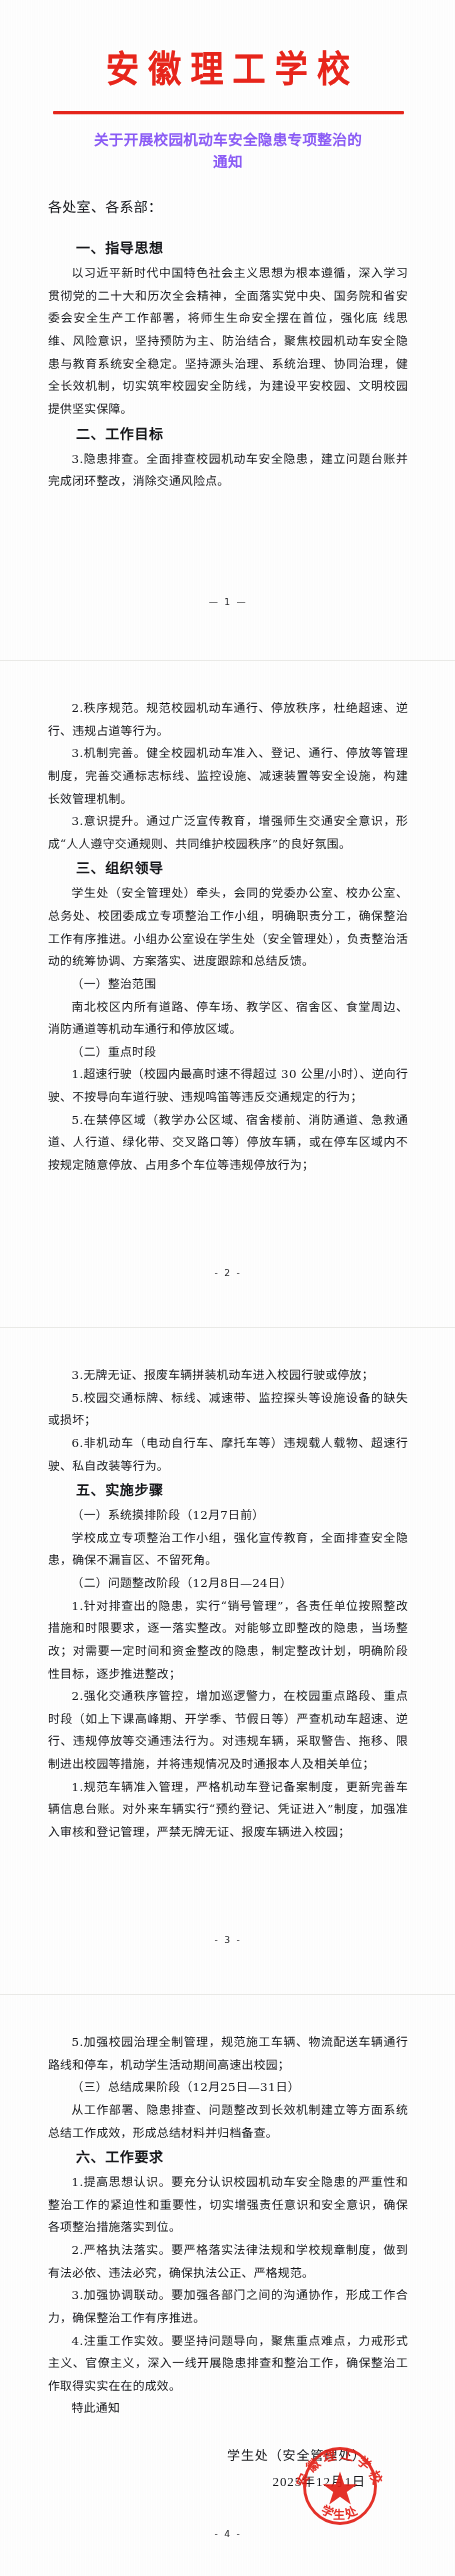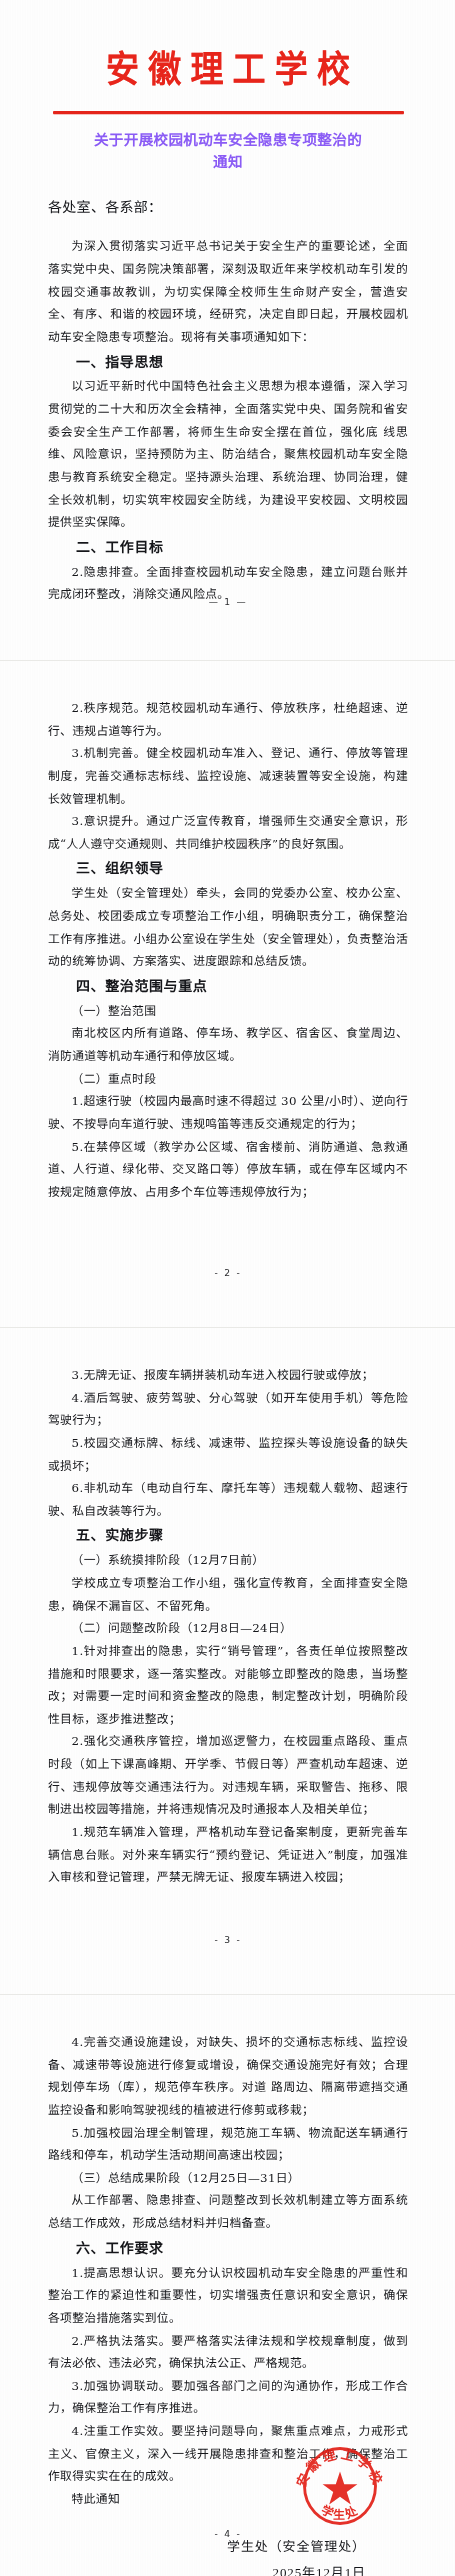--- a/index.html
+++ b/index.html
@@ -176,62 +176,59 @@
       <div class="red-rule"></div>
     </div>
 
     <h1 class="doc-title">
       <span>关于开展校园机动车安全隐患专项整治的</span>
       <span class="l2">通知</span>
     </h1>
 
     <p class="salutation">各处室、各系部：</p>
 
-    <p class="body">为深入贯彻落实习近平总书记关于安全生产的重要论述，全面落实党中央、国务院决策部署，深刻汲取近年来学校机动车引发的校园交通事故教训，为切实保障全校师生生命财产安全，营造安全、有序、和谐的校园环境，经研究，决定自即日起，开展校园机动车安全隐患专项整治。现将有关事项通知如下：</p>
 
     <p class="heading">一、指导思想</p>
     <p class="body">以习近平新时代中国特色社会主义思想为根本遵循，深入学习贯彻党的二十大和历次全会精神，全面落实党中央、国务院和省安委会安全生产工作部署，将师生生命安全摆在首位，强化底 线思维、风险意识，坚持预防为主、防治结合，聚焦校园机动车安全隐患与教育系统安全稳定。坚持源头治理、系统治理、协同治理，健全长效机制，切实筑牢校园安全防线，为建设平安校园、文明校园提供坚实保障。</p>
 
     <p class="heading">二、工作目标</p>
-    <p class="body">2.隐患排查。全面排查校园机动车安全隐患，建立问题台账并完成闭环整改，消除交通风险点。</p>
+    <p class="body">3.隐患排查。全面排查校园机动车安全隐患，建立问题台账并完成闭环整改，消除交通风险点。</p>
 
     <div class="page-num">— 1 —</div>
     <div class="scanline"></div>
   </section>
 
   <div class="page-sep"></div>
 
   <section class="page page-2">
 
     <p class="body">2.秩序规范。规范校园机动车通行、停放秩序，杜绝超速、逆行、违规占道等行为。</p>
     <p class="body">3.机制完善。健全校园机动车准入、登记、通行、停放等管理制度，完善交通标志标线、监控设施、减速装置等安全设施，构建长效管理机制。</p>
     <p class="body">3.意识提升。通过广泛宣传教育，增强师生交通安全意识，形成“人人遵守交通规则、共同维护校园秩序”的良好氛围。</p>
 
     <p class="heading">三、组织领导</p>
     <p class="body">学生处（安全管理处）牵头，会同的党委办公室、校办公室、总务处、校团委成立专项整治工作小组，明确职责分工，确保整治工作有序推进。小组办公室设在学生处（安全管理处），负责整治活动的统筹协调、方案落实、进度跟踪和总结反馈。</p>
 
-    <p class="heading">四、整治范围与重点</p>
 
     <p class="subheading">（一）整治范围</p>
     <p class="body">南北校区内所有道路、停车场、教学区、宿舍区、食堂周边、消防通道等机动车通行和停放区域。</p>
 
     <p class="subheading">（二）重点时段</p>
     <p class="body">1.超速行驶（校园内最高时速不得超过 30 公里/小时）、逆向行驶、不按导向车道行驶、违规鸣笛等违反交通规定的行为；</p>
     <p class="body">5.在禁停区域（教学办公区域、宿舍楼前、消防通道、急救通道、人行道、绿化带、交叉路口等）停放车辆，或在停车区域内不按规定随意停放、占用多个车位等违规停放行为；</p>
 
     <div class="page-num">- 2 -</div>
     <div class="scanline"></div>
   </section>
 
   <div class="page-sep"></div>
 
   <section class="page page-3">
 
     <p class="body">3.无牌无证、报废车辆拼装机动车进入校园行驶或停放；</p>
-    <p class="body">4.酒后驾驶、疲劳驾驶、分心驾驶（如开车使用手机）等危险驾驶行为；</p>
     <p class="body">5.校园交通标牌、标线、减速带、监控探头等设施设备的缺失或损坏；</p>
     <p class="body">6.非机动车（电动自行车、摩托车等）违规载人载物、超速行驶、私自改装等行为。</p>
 
     <p class="heading">五、实施步骤</p>
 
     <p class="subheading">（一）系统摸排阶段（12月7日前）</p>
     <p class="body">学校成立专项整治工作小组，强化宣传教育，全面排查安全隐患，确保不漏盲区、不留死角。</p>
 
     <p class="subheading">（二）问题整改阶段（12月8日—24日）</p>
     <p class="body">1.针对排查出的隐患，实行“销号管理”，各责任单位按照整改措施和时限要求，逐一落实整改。对能够立即整改的隐患，当场整改；对需要一定时间和资金整改的隐患，制定整改计划，明确阶段性目标，逐步推进整改；</p>
@@ -239,21 +236,20 @@
     <p class="body">1.规范车辆准入管理，严格机动车登记备案制度，更新完善车辆信息台账。对外来车辆实行“预约登记、凭证进入”制度，加强准入审核和登记管理，严禁无牌无证、报废车辆进入校园；</p>
 
     <div class="page-num">- 3 -</div>
     <div class="scanline"></div>
   </section>
 
   <div class="page-sep"></div>
 
   <section class="page page-4">
 
-    <p class="body">4.完善交通设施建设，对缺失、损坏的交通标志标线、监控设备、减速带等设施进行修复或增设，确保交通设施完好有效；合理规划停车场（库），规范停车秩序。对道 路周边、隔离带遮挡交通监控设备和影响驾驶视线的植被进行修剪或移栽；</p>
     <p class="body">5.加强校园治理全制管理，规范施工车辆、物流配送车辆通行路线和停车，机动学生活动期间高速出校园；</p>
 
     <p class="subheading">（三）总结成果阶段（12月25日—31日）</p>
     <p class="body">从工作部署、隐患排查、问题整改到长效机制建立等方面系统总结工作成效，形成总结材料并归档备查。</p>
 
     <p class="heading">六、工作要求</p>
     <p class="body">1.提高思想认识。要充分认识校园机动车安全隐患的严重性和整治工作的紧迫性和重要性，切实增强责任意识和安全意识，确保各项整治措施落实到位。</p>
     <p class="body">2.严格执法落实。要严格落实法律法规和学校规章制度，做到有法必依、违法必究，确保执法公正、严格规范。</p>
     <p class="body">3.加强协调联动。要加强各部门之间的沟通协作，形成工作合力，确保整治工作有序推进。</p>
     <p class="body">4.注重工作实效。要坚持问题导向，聚焦重点难点，力戒形式主义、官僚主义，深入一线开展隐患排查和整治工作，确保整治工作取得实实在在的成效。</p>

